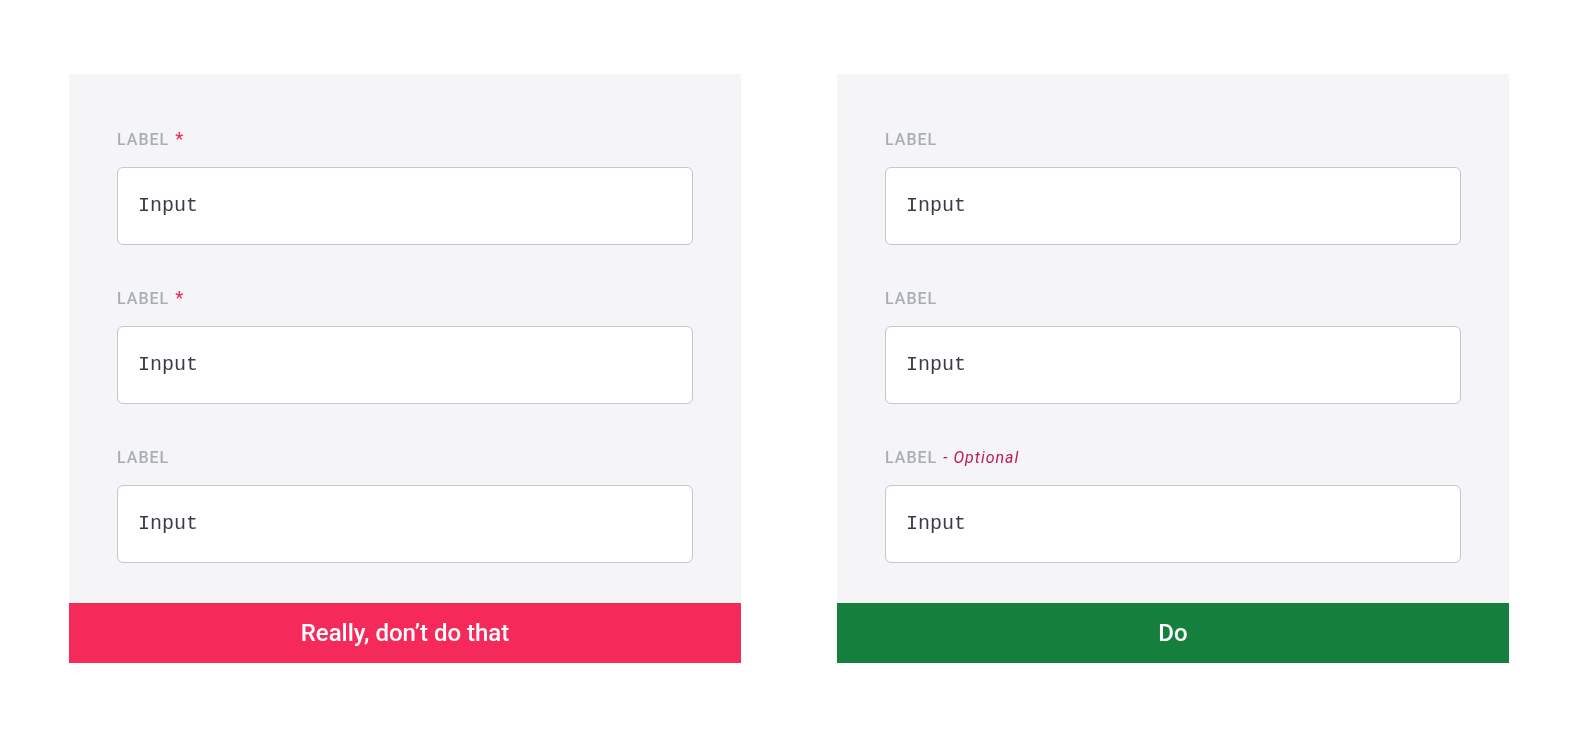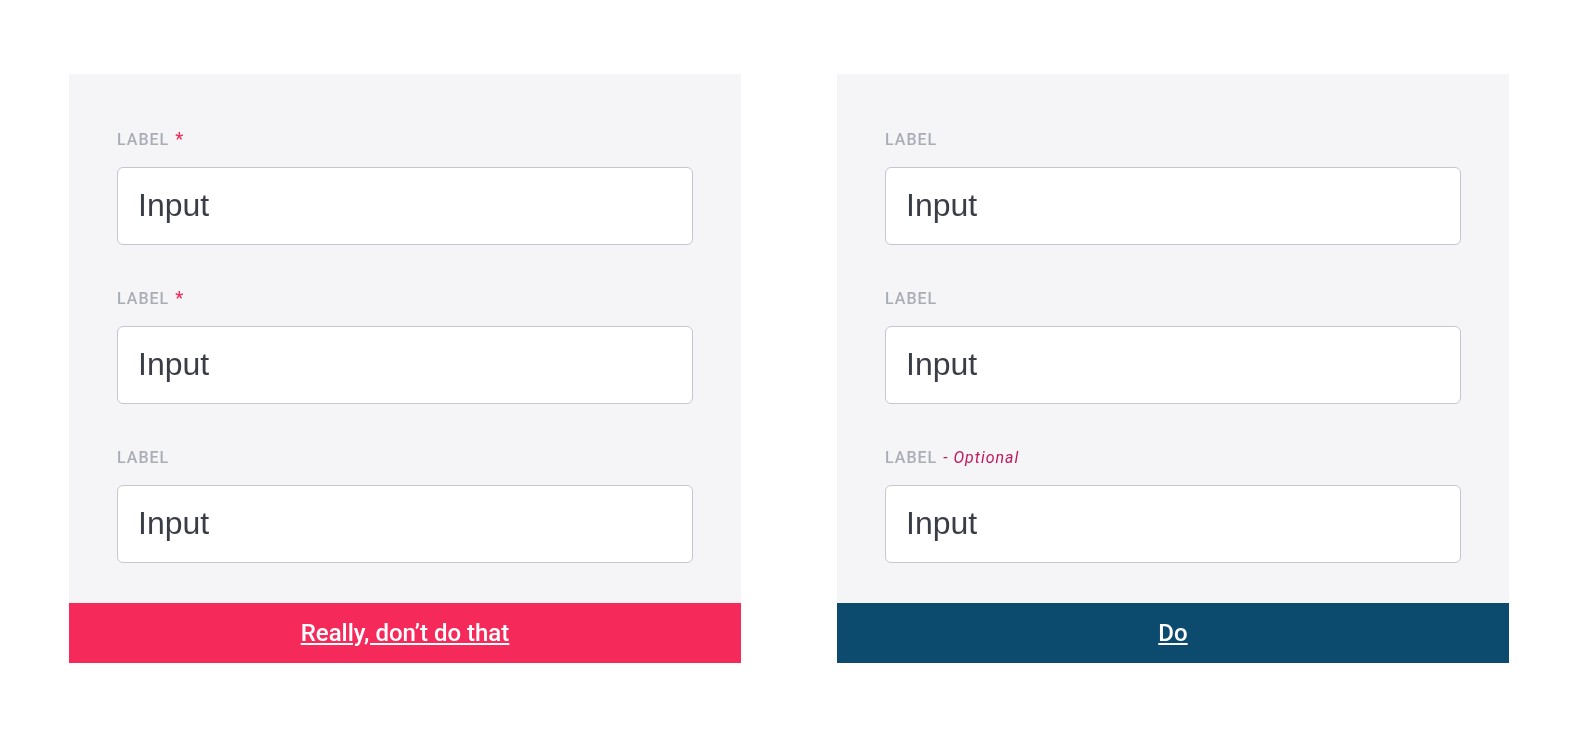--- a/index.html
+++ b/index.html
@@ -54,41 +54,40 @@
       color: #be185d;
       font-weight: 400;
     }
     .input {
       width: 100%;
       height: 78px;
       border: 1px solid #c4c6d0;
       border-radius: 6px;
       background: #ffffff;
       padding: 0 20px;
-      font-size: 32px;
+      font-size: 20px;
       color: #3a3d46;
       font-weight: 400;
-      font-family: Liberation Sans, sans-serif;
+      font-family: Liberation Mono, monospace;
       outline: none;
     }
     .footer {
       height: 60px;
       display: flex;
       align-items: center;
       justify-content: center;
       color: #ffffff;
       font-size: 24px;
       font-weight: 500;
-      text-decoration: underline;
     }
     .footer.dont {
       background: #f5295a;
     }
     .footer.do {
-      background: #0c4a6e;
+      background: #15803d;
     }
   </style>
 </head>
 <body>
 
 <div class="panel">
   <div class="form-area">
 
     <div class="form-row">
       <div class="label-row">

